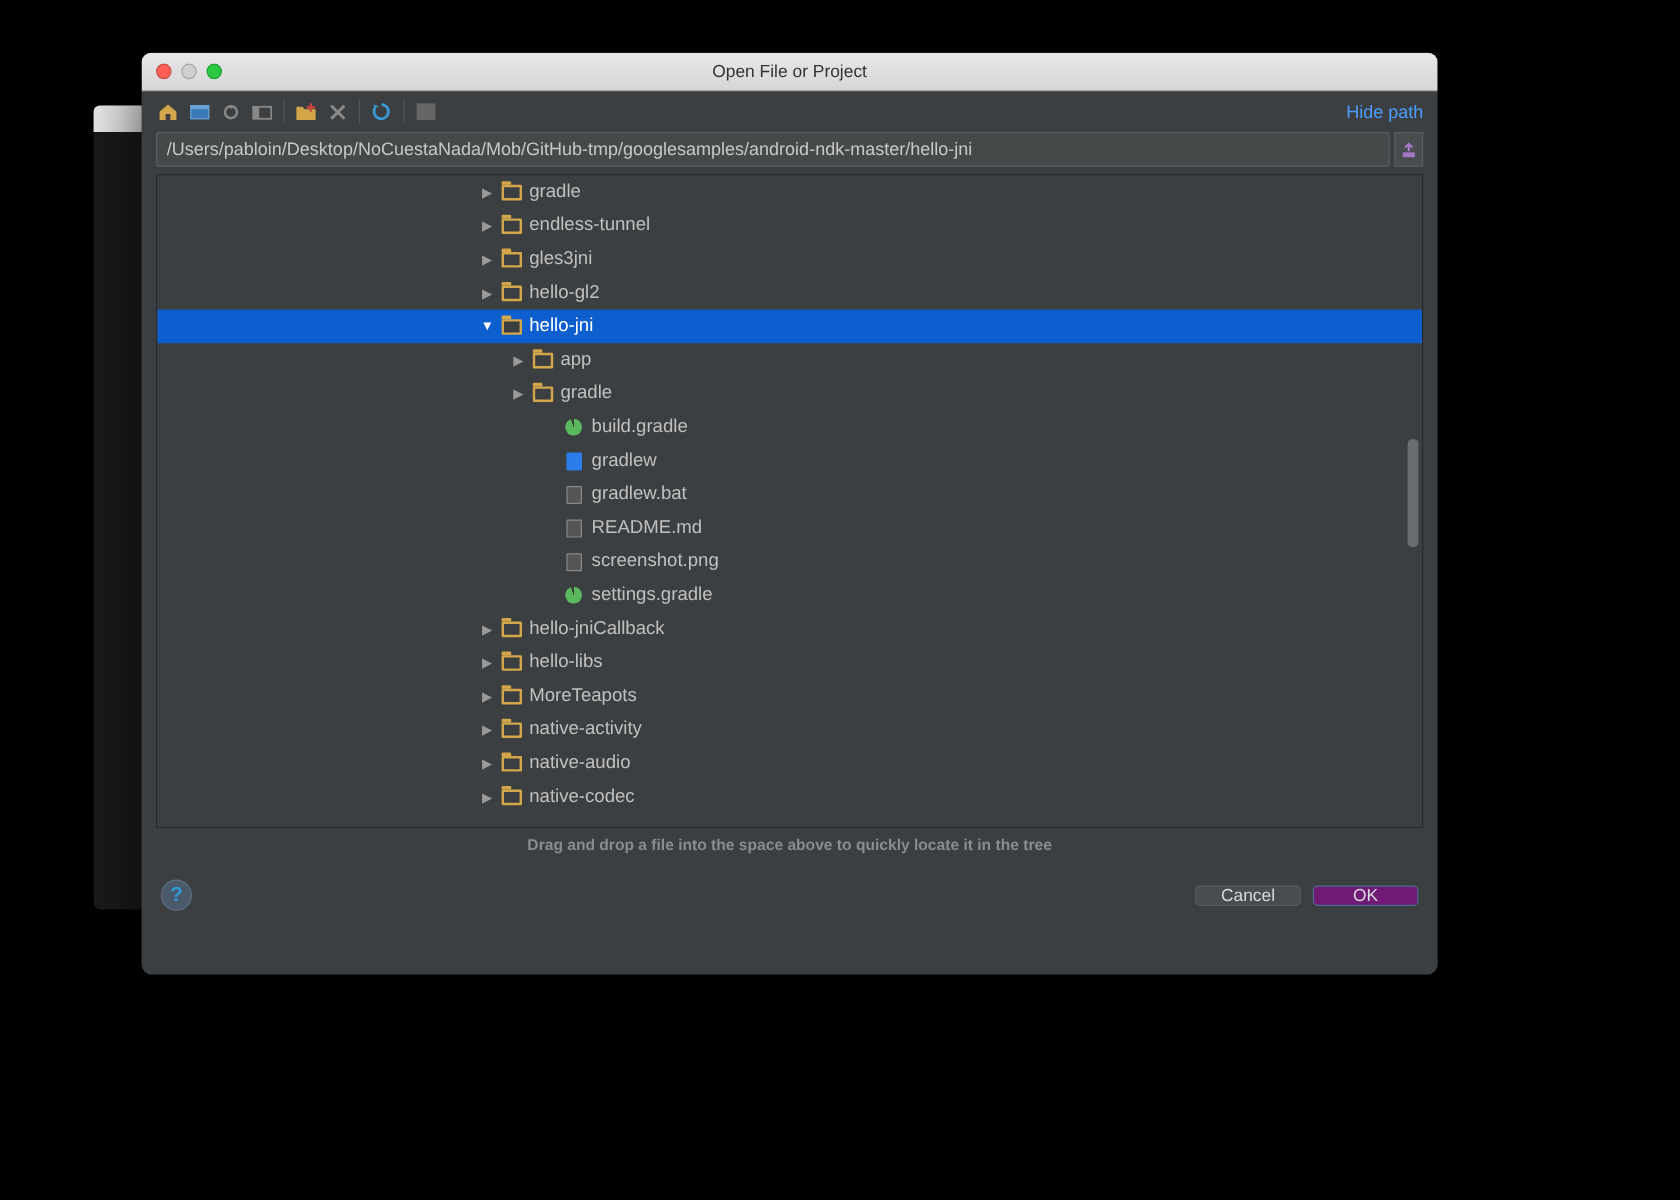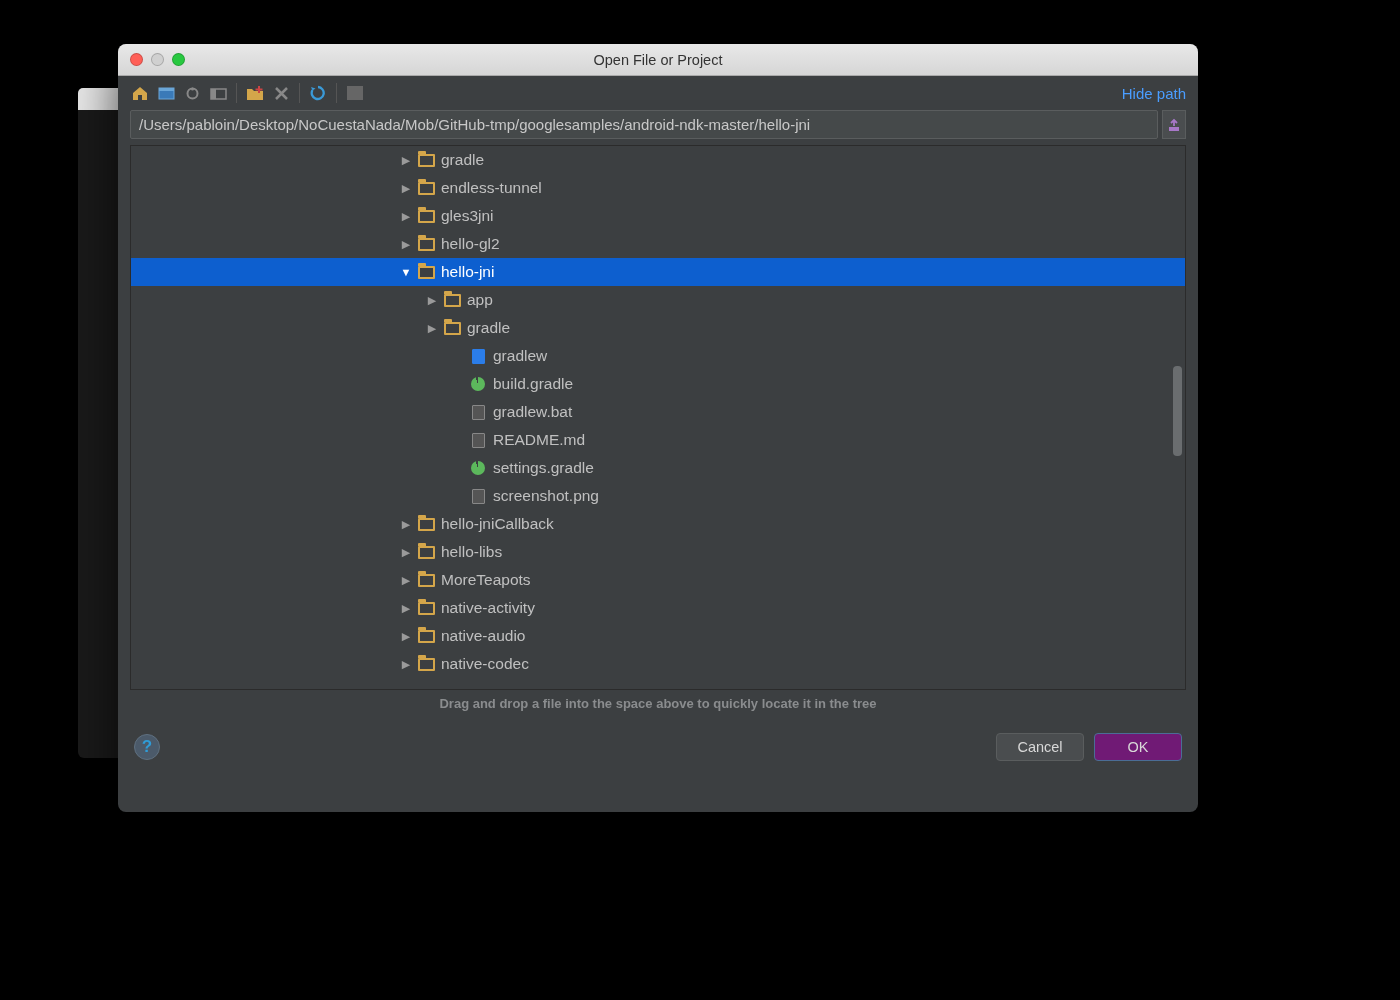--- a/index.html
+++ b/index.html
@@ -31,21 +31,21 @@
   .folder::before { content: ""; position: absolute; top: -5px; left: -2px; width: 8px; height: 3px; background: #d4a64a; border-radius: 1px 1px 0 0; }
   .file { width: 13px; height: 15px; border: 1.5px solid #888; border-radius: 1px; position: relative; background: #555; }
   .file.gr { border: none; width: 14px; height: 14px; border-radius: 50%; background: conic-gradient(#5cb85c 0 340deg, transparent 340deg); }
   .file.sh { background: #2b7de9; border-color: #2b7de9; }
   .file.img { background: #555; }
   .scrollbar { position: absolute; right: 3px; top: 220px; width: 9px; height: 90px; background: #6a6d6f; border-radius: 4px; }
   .hint { text-align: center; color: #8a8c8e; font-size: 13px; padding: 6px 0 18px 0; font-weight: bold; }
   .footer { display: flex; align-items: center; padding: 4px 16px 14px 16px; gap: 10px; }
   .help { width: 26px; height: 26px; border-radius: 50%; background: #4b5a6a; color: #2f9cd8; display: flex; align-items: center; justify-content: center; font-weight: bold; font-size: 17px; border: 1px solid #5f7080; }
   .spacer { flex: 1; }
-  .btn { min-width: 88px; height: 28px; border-radius: 4px; border: 1px solid #5a5d5e; background: #4a4d4f; color: #d8d8d8; font-size: 14.5px; cursor: pointer; }
+  .btn { min-width: 88px; height: 17px; border-radius: 4px; border: 1px solid #5a5d5e; background: #4a4d4f; color: #d8d8d8; font-size: 14.5px; cursor: pointer; }
   .btn.primary { background: #701a75; border-color: #4b6d95; }
   .bg-window { position: absolute; left: 78px; top: 88px; width: 48px; height: 670px; background: #1a1a1a; border-radius: 6px 0 0 6px; }
   .bg-tab { position: absolute; left: 78px; top: 88px; width: 46px; height: 22px; background: #e8e8e8; border-radius: 5px 0 0 0; }
   svg { display: block; }
 </style>
 </head>
 <body>
 
 <div class="bg-window"></div>
 <div class="bg-tab"></div>
@@ -179,63 +179,63 @@
           <span class="arrow">▶</span>
           <span class="ic">
             <div class="folder"></div>
           </span>
           <span>gradle</span>
         </div>
         <div class="row">
           <span class="sp" style="width: 312px;"></span>
           <span class="arrow"></span>
           <span class="ic">
+            <div class="file gr"></div>
+          </span>
+          <span>build.gradle</span>
+        </div>
+        <div class="row">
+          <span class="sp" style="width: 312px;"></span>
+          <span class="arrow"></span>
+          <span class="ic">
             <div class="file sh"></div>
           </span>
           <span>gradlew</span>
         </div>
         <div class="row">
           <span class="sp" style="width: 312px;"></span>
           <span class="arrow"></span>
           <span class="ic">
+            <div class="file"></div>
+          </span>
+          <span>gradlew.bat</span>
+        </div>
+        <div class="row">
+          <span class="sp" style="width: 312px;"></span>
+          <span class="arrow"></span>
+          <span class="ic">
+            <div class="file"></div>
+          </span>
+          <span>README.md</span>
+        </div>
+        <div class="row">
+          <span class="sp" style="width: 312px;"></span>
+          <span class="arrow"></span>
+          <span class="ic">
+            <div class="file img"></div>
+          </span>
+          <span>screenshot.png</span>
+        </div>
+        <div class="row">
+          <span class="sp" style="width: 312px;"></span>
+          <span class="arrow"></span>
+          <span class="ic">
             <div class="file gr"></div>
           </span>
-          <span>build.gradle</span>
-        </div>
-        <div class="row">
-          <span class="sp" style="width: 312px;"></span>
-          <span class="arrow"></span>
-          <span class="ic">
-            <div class="file"></div>
-          </span>
-          <span>gradlew.bat</span>
-        </div>
-        <div class="row">
-          <span class="sp" style="width: 312px;"></span>
-          <span class="arrow"></span>
-          <span class="ic">
-            <div class="file"></div>
-          </span>
-          <span>README.md</span>
-        </div>
-        <div class="row">
-          <span class="sp" style="width: 312px;"></span>
-          <span class="arrow"></span>
-          <span class="ic">
-            <div class="file gr"></div>
-          </span>
           <span>settings.gradle</span>
-        </div>
-        <div class="row">
-          <span class="sp" style="width: 312px;"></span>
-          <span class="arrow"></span>
-          <span class="ic">
-            <div class="file img"></div>
-          </span>
-          <span>screenshot.png</span>
         </div>
         <div class="row">
           <span class="sp" style="width: 260px;"></span>
           <span class="arrow">▶</span>
           <span class="ic">
             <div class="folder"></div>
           </span>
           <span>hello-jniCallback</span>
         </div>
         <div class="row">

